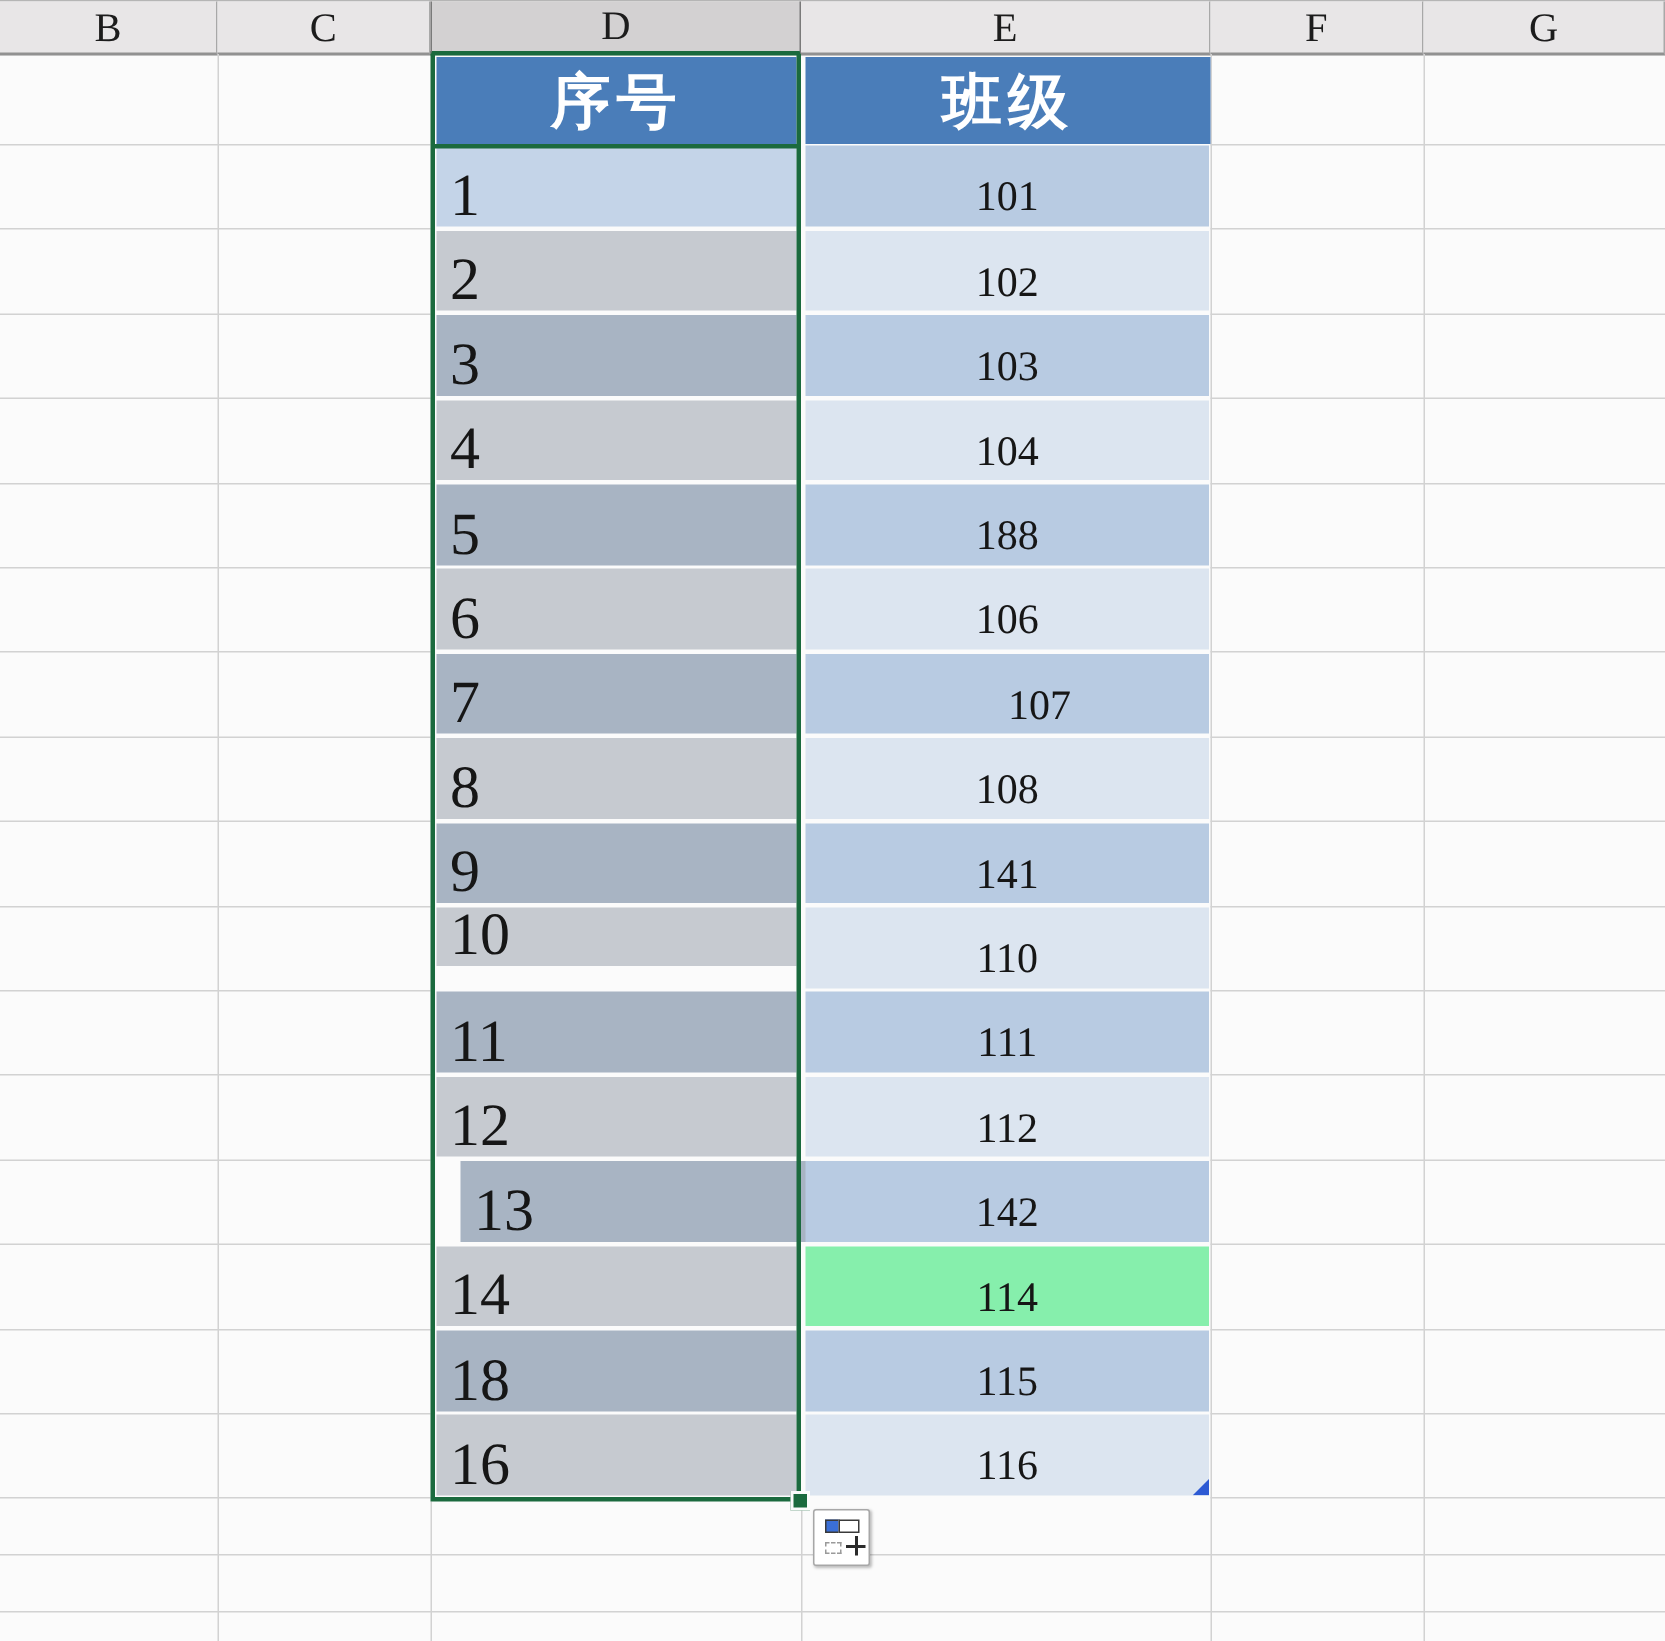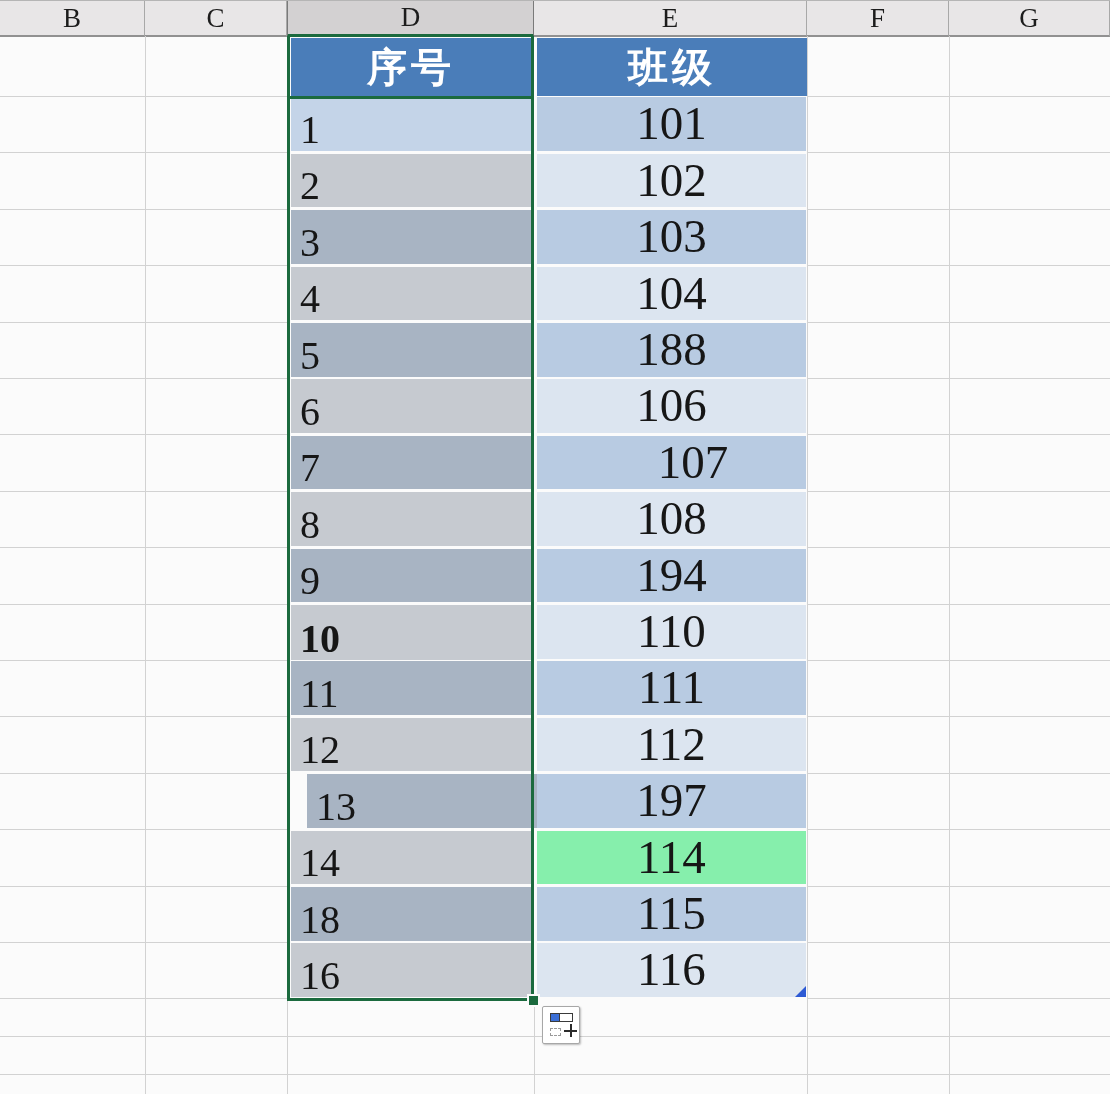--- a/index.html
+++ b/index.html
@@ -43,21 +43,21 @@
   #theadE{left:537px;width:270px;}
   
   .dcell{
     position:absolute;left:291px;width:240px;box-sizing:border-box;
     display:flex;align-items:flex-end;justify-content:flex-start;
     padding:0 0 2px 9px;font-size:40px;color:#161616;line-height:.95;
   }
   .ecell{
     position:absolute;left:537px;width:269px;box-sizing:border-box;
     display:flex;align-items:flex-end;justify-content:center;
-    padding-bottom:5px;font-size:47px;color:#161616;line-height:.95;
+    padding-bottom:5px;font-size:28px;color:#161616;line-height:.95;
   }
   
   #selUpper{
     position:absolute;left:287px;top:36px;width:247px;height:60px;
     box-sizing:border-box;border-left:3px solid #1b6a3e;border-right:3px solid #1b6a3e;
     pointer-events:none;
   }
   #selMain{
     position:absolute;left:287px;top:96px;width:247px;height:905px;
     box-sizing:border-box;border:3px solid #1b6a3e;
@@ -170,42 +170,42 @@
   <div id="dCells">
       <div class="dcell" style="top: 97.4px; height: 53.6px; background: rgb(196, 212, 232);">1</div>
       <div class="dcell" style="top: 153.8px; height: 53.6px; background: rgb(198, 202, 208);">2</div>
       <div class="dcell" style="top: 210.2px; height: 53.6px; background: rgb(168, 180, 195);">3</div>
       <div class="dcell" style="top: 266.6px; height: 53.6px; background: rgb(198, 202, 208);">4</div>
       <div class="dcell" style="top: 323px; height: 53.6px; background: rgb(168, 180, 195);">5</div>
       <div class="dcell" style="top: 379.4px; height: 53.6px; background: rgb(198, 202, 208);">6</div>
       <div class="dcell" style="top: 435.8px; height: 53.6px; background: rgb(168, 180, 195);">7</div>
       <div class="dcell" style="top: 492.2px; height: 53.6px; background: rgb(198, 202, 208);">8</div>
       <div class="dcell" style="top: 548.6px; height: 53.6px; background: rgb(168, 180, 195);">9</div>
-      <div class="dcell" style="top: 605px; height: 55px; background: rgb(198, 202, 208); font-weight: bold;">10</div>
+      <div class="dcell" style="top: 605px; height: 39px; background: rgb(198, 202, 208);">10</div>
       <div class="dcell" style="top: 661.4px; height: 53.6px; background: rgb(168, 180, 195);">11</div>
       <div class="dcell" style="top: 717.8px; height: 53.6px; background: rgb(198, 202, 208);">12</div>
       <div class="dcell" style="top: 774.2px; height: 53.6px; background: rgb(168, 180, 195); margin-left: 16px;">13</div>
       <div class="dcell" style="top: 830.6px; height: 53.6px; background: rgb(198, 202, 208);">14</div>
       <div class="dcell" style="top: 887px; height: 53.6px; background: rgb(168, 180, 195);">18</div>
       <div class="dcell" style="top: 943.4px; height: 53.6px; background: rgb(198, 202, 208);">16</div>
     </div>
   <div id="eCells">
       <div class="ecell" style="top: 97.4px; height: 53.6px; background: rgb(184, 203, 226);">101</div>
       <div class="ecell" style="top: 153.8px; height: 53.6px; background: rgb(220, 229, 240);">102</div>
       <div class="ecell" style="top: 210.2px; height: 53.6px; background: rgb(184, 203, 226);">103</div>
       <div class="ecell" style="top: 266.6px; height: 53.6px; background: rgb(220, 229, 240);">104</div>
       <div class="ecell" style="top: 323px; height: 53.6px; background: rgb(184, 203, 226);">188</div>
       <div class="ecell" style="top: 379.4px; height: 53.6px; background: rgb(220, 229, 240);">106</div>
       <div class="ecell" style="top: 435.8px; height: 53.6px; background: rgb(184, 203, 226); padding-left: 43px;">107</div>
       <div class="ecell" style="top: 492.2px; height: 53.6px; background: rgb(220, 229, 240);">108</div>
-      <div class="ecell" style="top: 548.6px; height: 53.6px; background: rgb(184, 203, 226);">194</div>
+      <div class="ecell" style="top: 548.6px; height: 53.6px; background: rgb(184, 203, 226);">141</div>
       <div class="ecell" style="top: 605px; height: 53.6px; background: rgb(220, 229, 240);">110</div>
       <div class="ecell" style="top: 661.4px; height: 53.6px; background: rgb(184, 203, 226);">111</div>
       <div class="ecell" style="top: 717.8px; height: 53.6px; background: rgb(220, 229, 240);">112</div>
-      <div class="ecell" style="top: 774.2px; height: 53.6px; background: rgb(184, 203, 226);">197</div>
+      <div class="ecell" style="top: 774.2px; height: 53.6px; background: rgb(184, 203, 226);">142</div>
       <div class="ecell" style="top: 830.6px; height: 53.6px; background: #86efac;">114</div>
       <div class="ecell" style="top: 887px; height: 53.6px; background: rgb(184, 203, 226);">115</div>
       <div class="ecell" style="top: 943.4px; height: 53.6px; background: rgb(220, 229, 240);">116</div>
     </div>
 
   <div id="selUpper" style="border-left-color: rgb(27, 106, 62); border-right-color: rgb(27, 106, 62);"></div>
   <div id="selMain" style="border-color: rgb(27, 106, 62);"></div>
 
   <div id="fillHandle" style="background: rgb(27, 106, 62);"></div>
 

